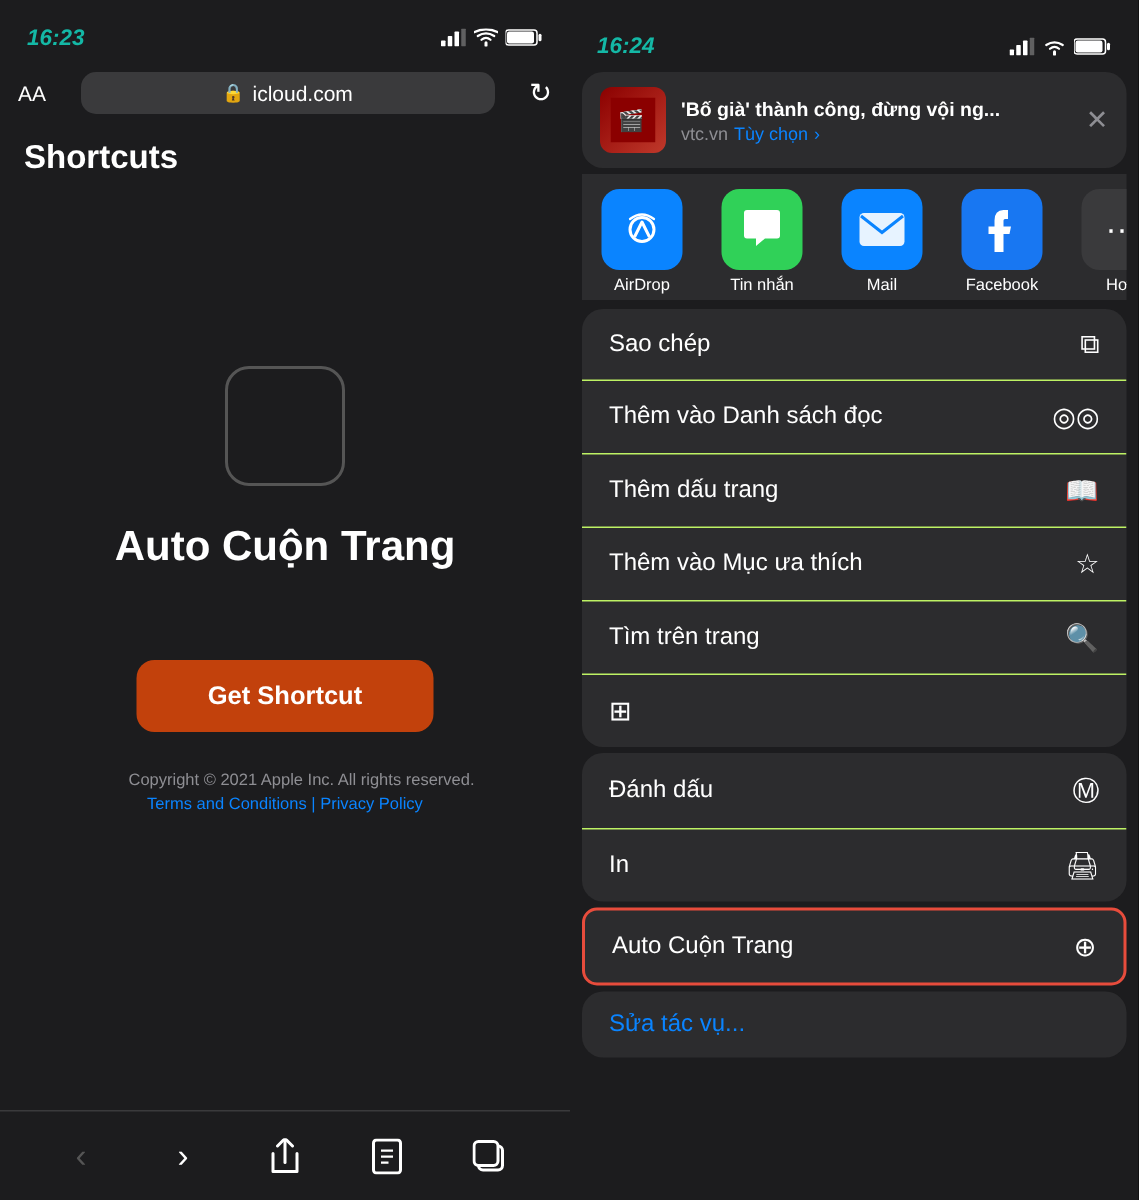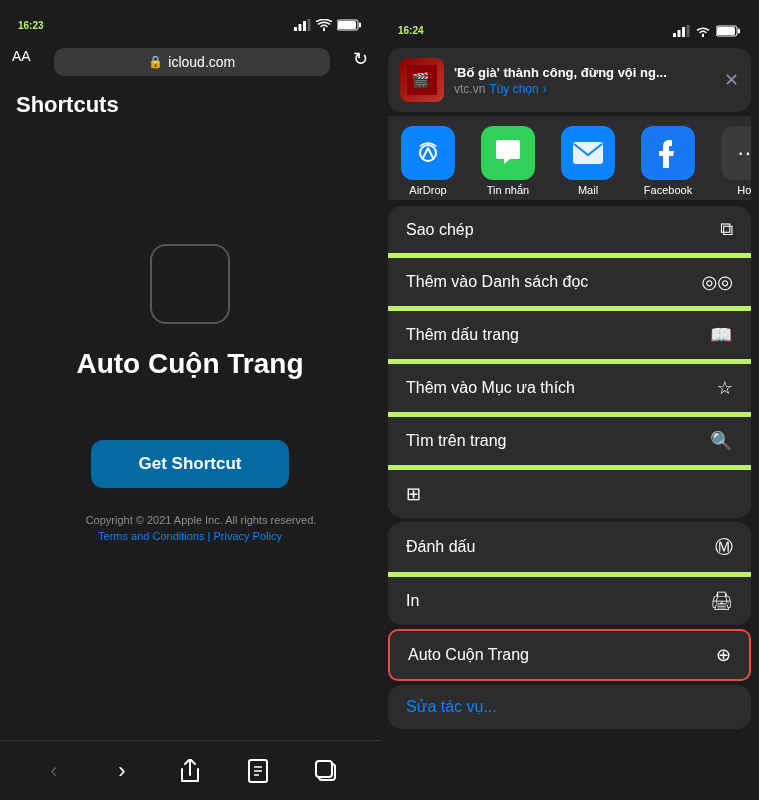--- a/index.html
+++ b/index.html
@@ -25,38 +25,39 @@
 
     .status-bar {
       display: flex;
       justify-content: space-between;
       align-items: center;
       padding: 12px 18px 6px;
       height: 44px;
     }
 
     .status-time {
-      font-size: 10px;
+      font-size: 15px;
       font-weight: 600;
-      color: #bef264;
+      color: #14b8a6;
+      font-style: italic;
     }
 
     .status-icons {
       display: flex;
       align-items: center;
       gap: 5px;
     }
 
     .status-icons svg {
       fill: #fff;
     }
 
     .browser-bar {
       display: flex;
-      align-items: flex-start;
+      align-items: center;
       padding: 4px 12px;
       gap: 23px;
     }
 
     .browser-aa {
       color: #fff;
       font-size: 14px;
       font-weight: 500;
     }
 
@@ -113,21 +114,21 @@
 
     .shortcut-name {
       font-size: 28px;
       font-weight: 700;
       color: #fff;
       text-align: center;
       margin-bottom: 60px;
     }
 
     .get-shortcut-btn {
-      background: #0369a1;
+      background: #c2410c;
       color: #fff;
       border: none;
       border-radius: 12px;
       padding: 14px 48px;
       font-size: 17px;
       font-weight: 600;
       cursor: pointer;
       margin-bottom: 24px;
     }
 
@@ -286,21 +287,21 @@
 
     .facebook-icon {
       background: #1877f2;
     }
 
     .menu-item {
       display: flex;
       align-items: center;
       justify-content: space-between;
       padding: 13px 18px;
-      border-bottom: 5px solid #bef264;
+      border-bottom: 1px solid #bef264;
       cursor: pointer;
     }
 
     .menu-item:last-child {
       border-bottom: none;
     }
 
     .menu-item-text {
       color: #fff;
       font-size: 16px;

